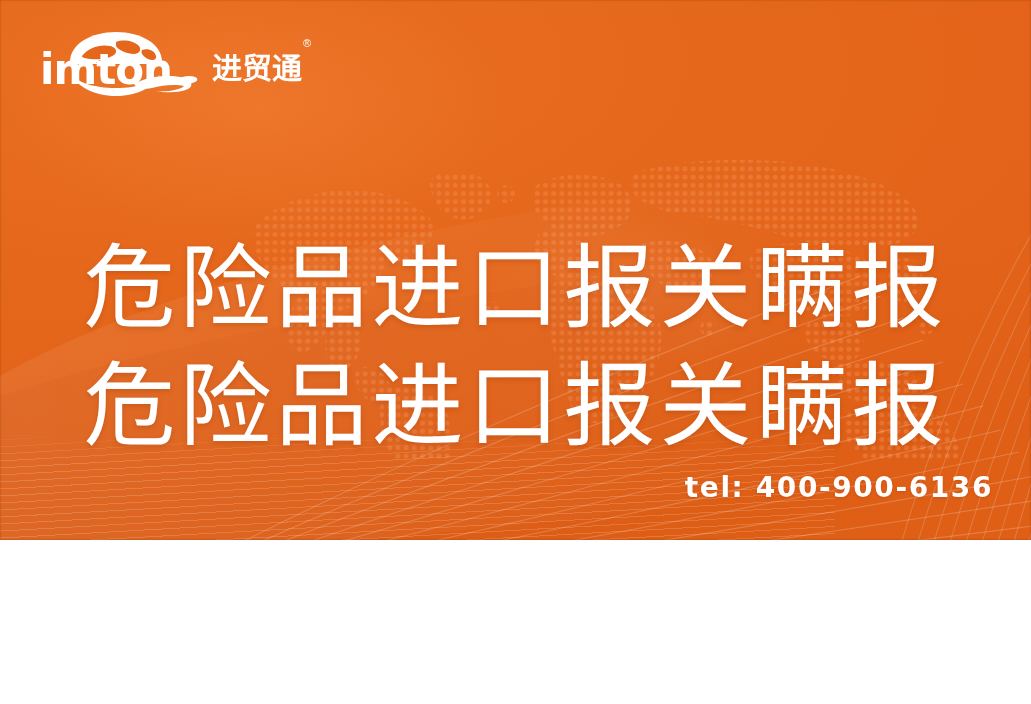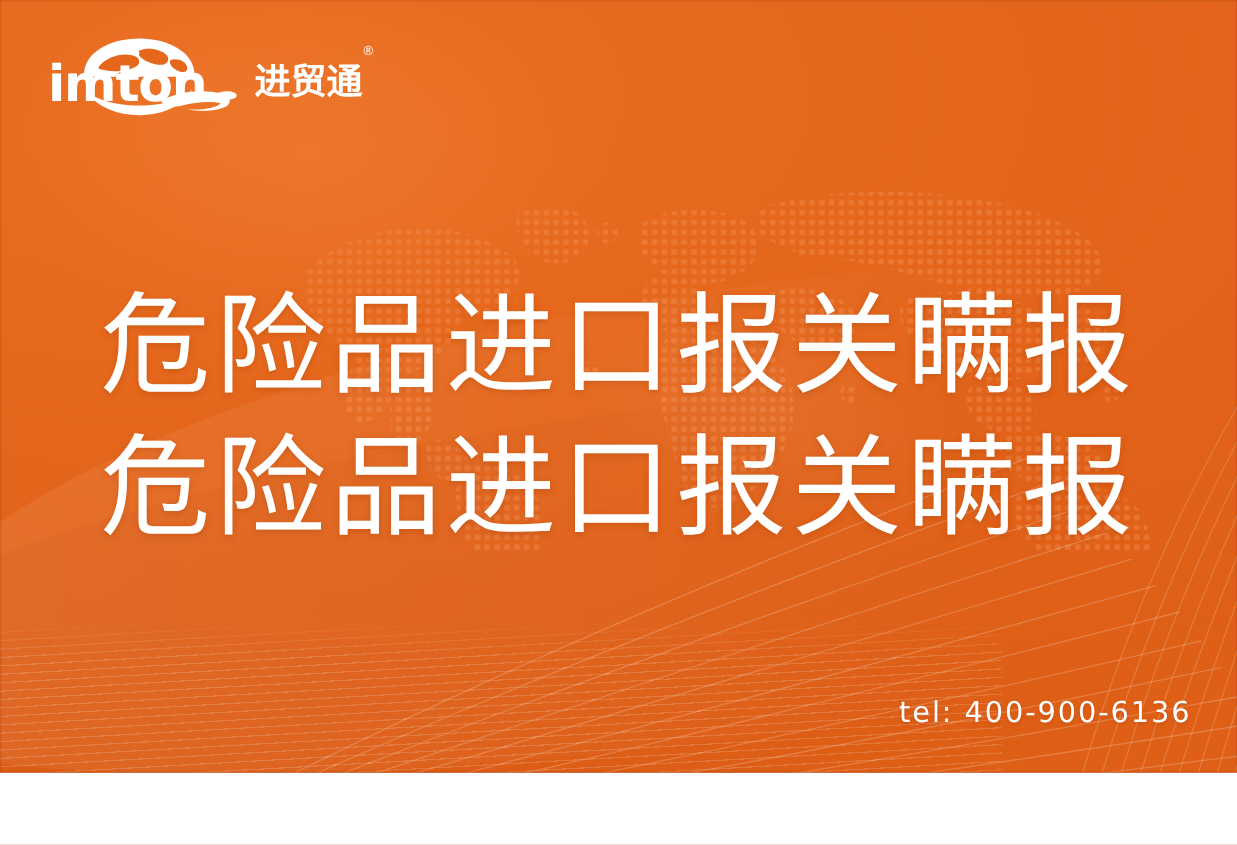--- a/index.html
+++ b/index.html
@@ -5,21 +5,21 @@
 <style>
   html, body {
     margin: 0;
     padding: 0;
     background: #ffffff;
   }
 
   #banner {
     position: relative;
     width: 1031px;
-    height: 644px;
+    height: 540px;
     overflow: hidden;
     background: #c2410c;
     font-family: "Liberation Sans", sans-serif;
     -webkit-font-smoothing: antialiased;
   }
 
   
 
   .bg-base {
     position: absolute;
@@ -183,22 +183,22 @@
   }
 
   
 
   .tel {
     position: absolute;
     right: 38px;
     bottom: 36px;
     color: #ffffff;
     font-family: "DejaVu Sans", "Liberation Sans", sans-serif;
-    font-size: 24px;
-    font-weight: 400;
+    font-size: 28px;
+    font-weight: 700;
     letter-spacing: 1.6px;
     white-space: nowrap;
     text-shadow: 0 1px 3px rgba(150,55,8,0.28);
   }
 </style>
 </head>
 <body>
 
 <div id="banner">
 

